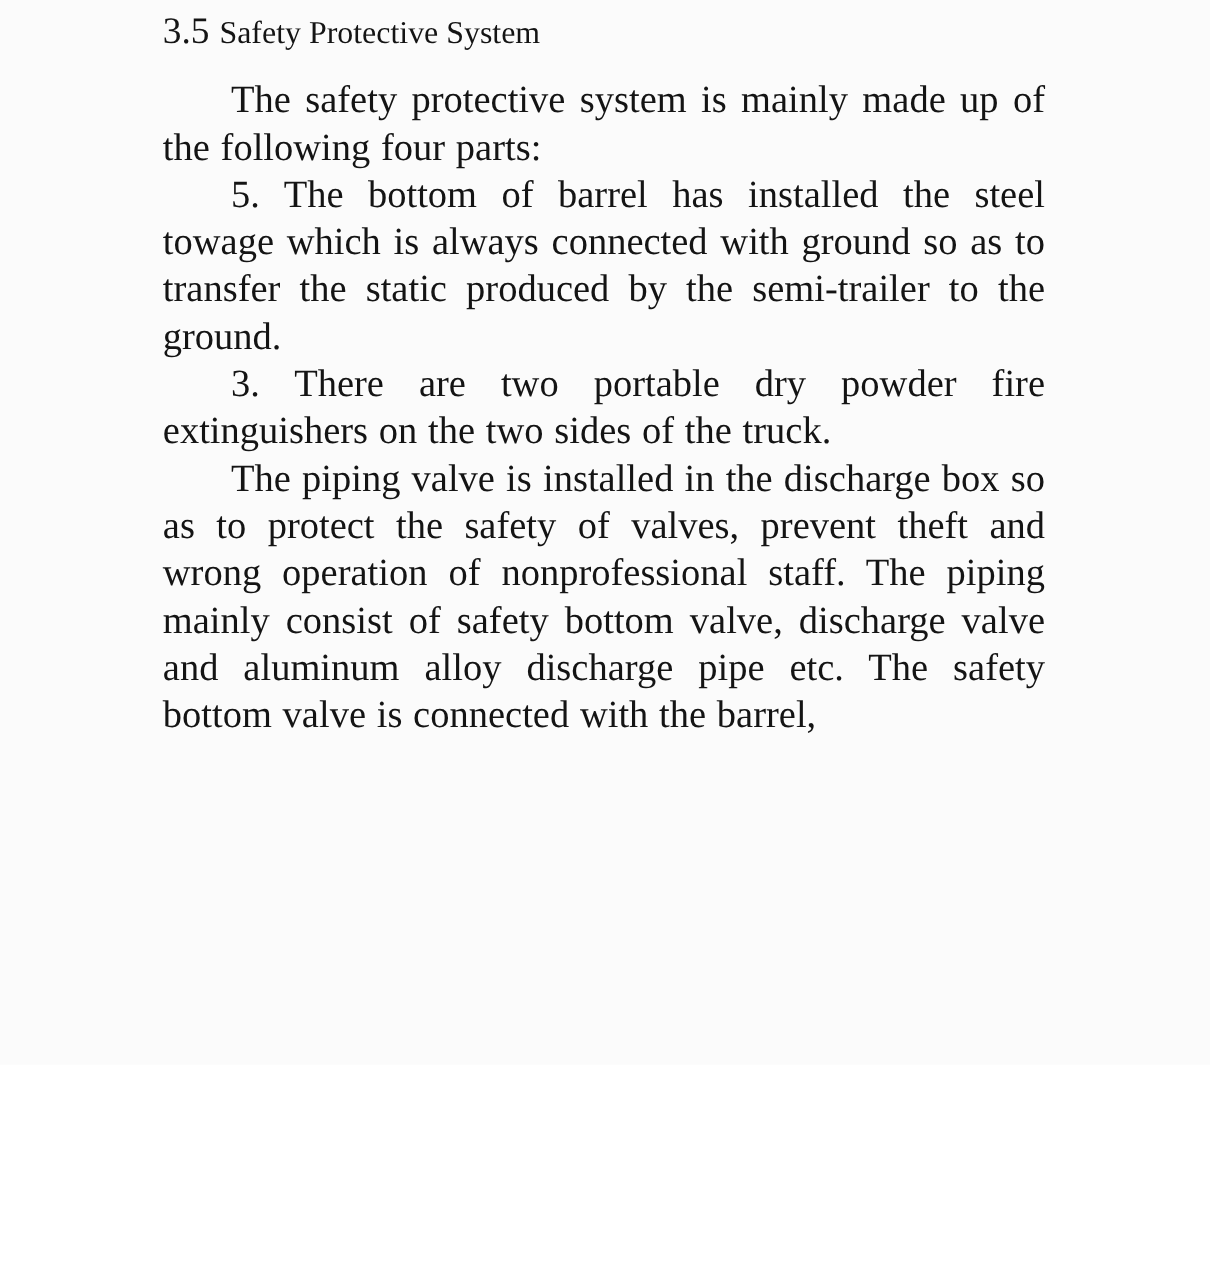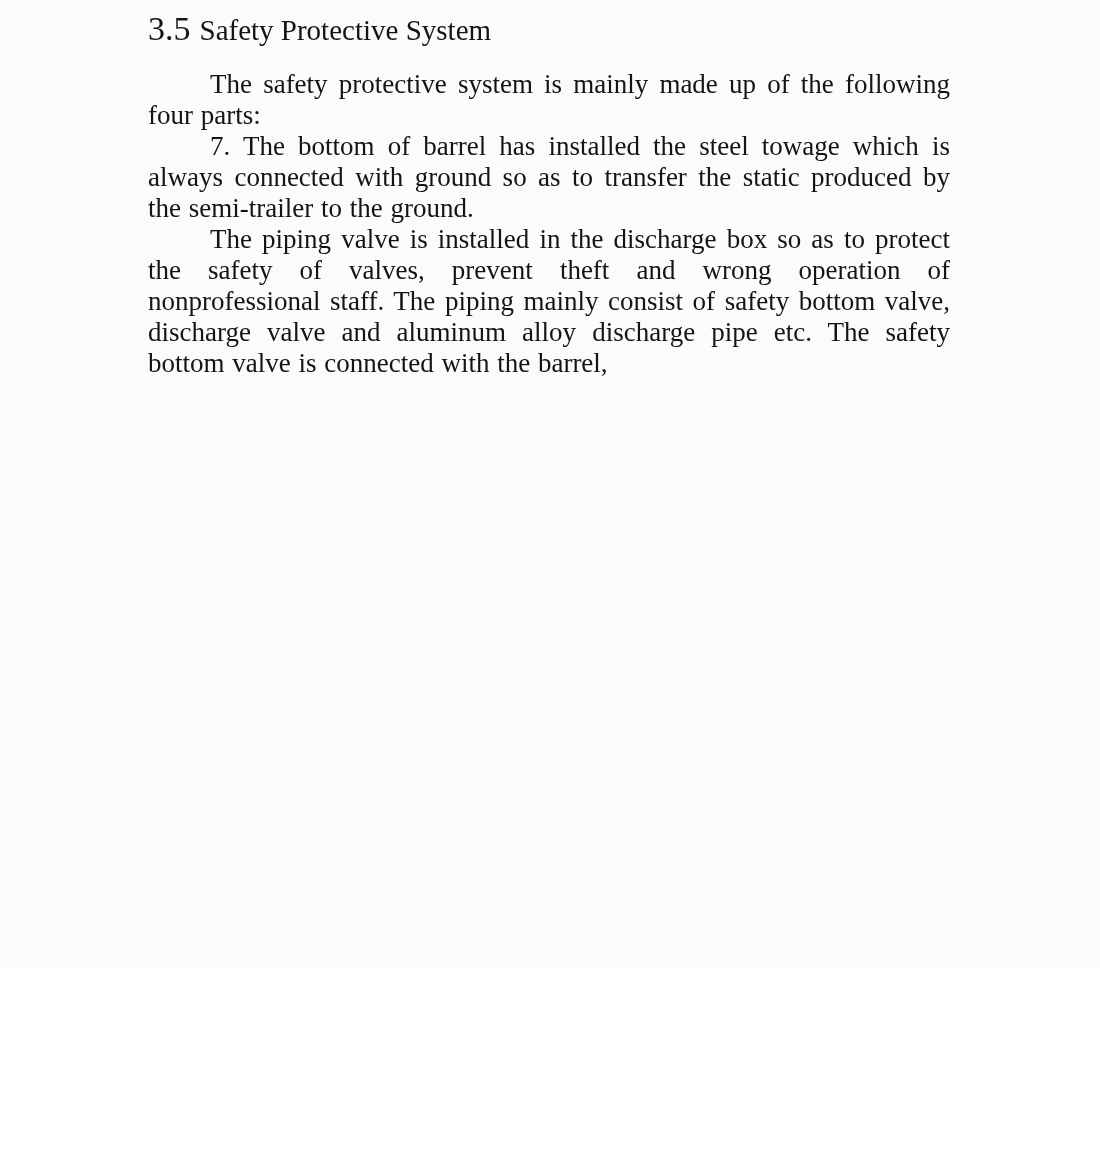--- a/index.html
+++ b/index.html
@@ -27,35 +27,36 @@
   }
   .heading.first {
     margin-top: 0;
   }
   .heading .hnum {
     font-size: 34px;
     margin-right: 9px;
   }
   p.body {
     margin: 0;
-    font-size: 27px;
-    line-height: 31px;
+    font-size: 35px;
+    line-height: 43px;
     text-align: justify;
     text-indent: 62px;
     word-spacing: 1px;
   }
 </style>
 </head>
 <body>
 
 <div class="page">
 
   <div class="heading first">
     <span class="hnum">3.5</span><span class="htitle">Safety Protective System</span>
   </div>
 
   <p class="body">The safety protective system is mainly made up of the following four parts:</p>
-  <p class="body">7. The bottom of barrel has installed the steel towage which is always connected with ground so as to transfer the static produced by the semi-trailer to the ground.</p>
+  <p class="body">5. The bottom of barrel has installed the steel towage which is always connected with ground so as to transfer the static produced by the semi-trailer to the ground.</p>
+  <p class="body">3. There are two portable dry powder fire extinguishers on the two sides of the truck.</p>
 
 
   <p class="body">The piping valve is installed in the discharge box so as to protect the safety of valves, prevent theft and wrong operation of nonprofessional staff. The piping mainly consist of safety bottom valve, discharge valve and aluminum alloy discharge pipe etc. The safety bottom valve is connected with the barrel,</p>
 
 </div>
 
 </body></html>

